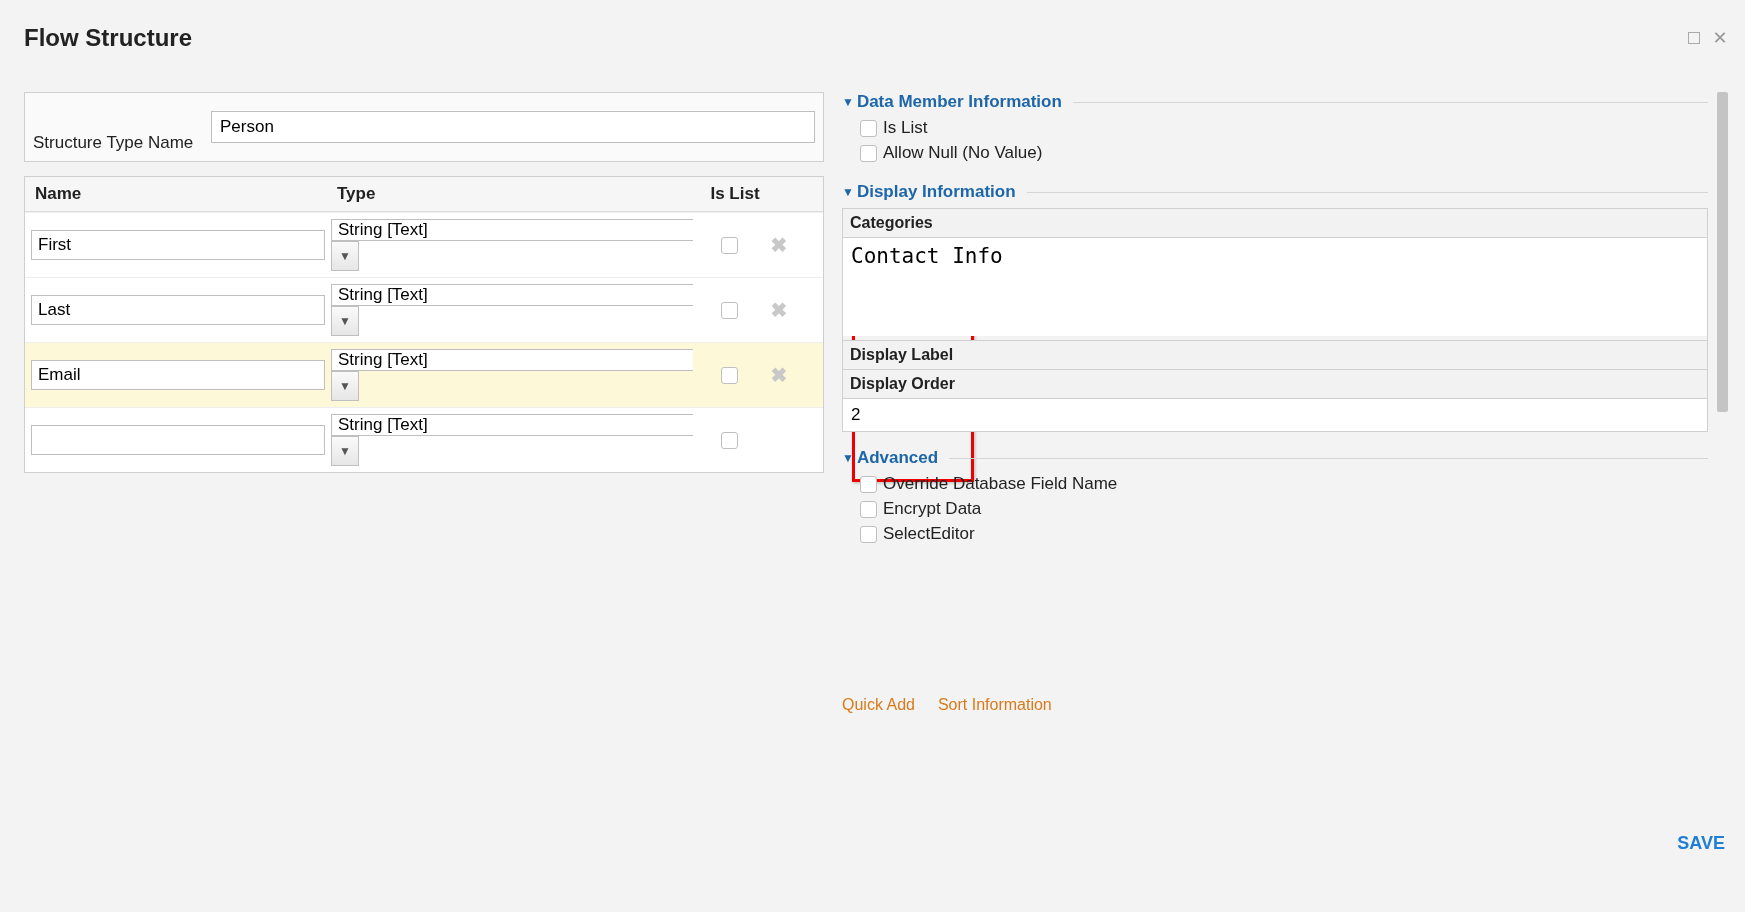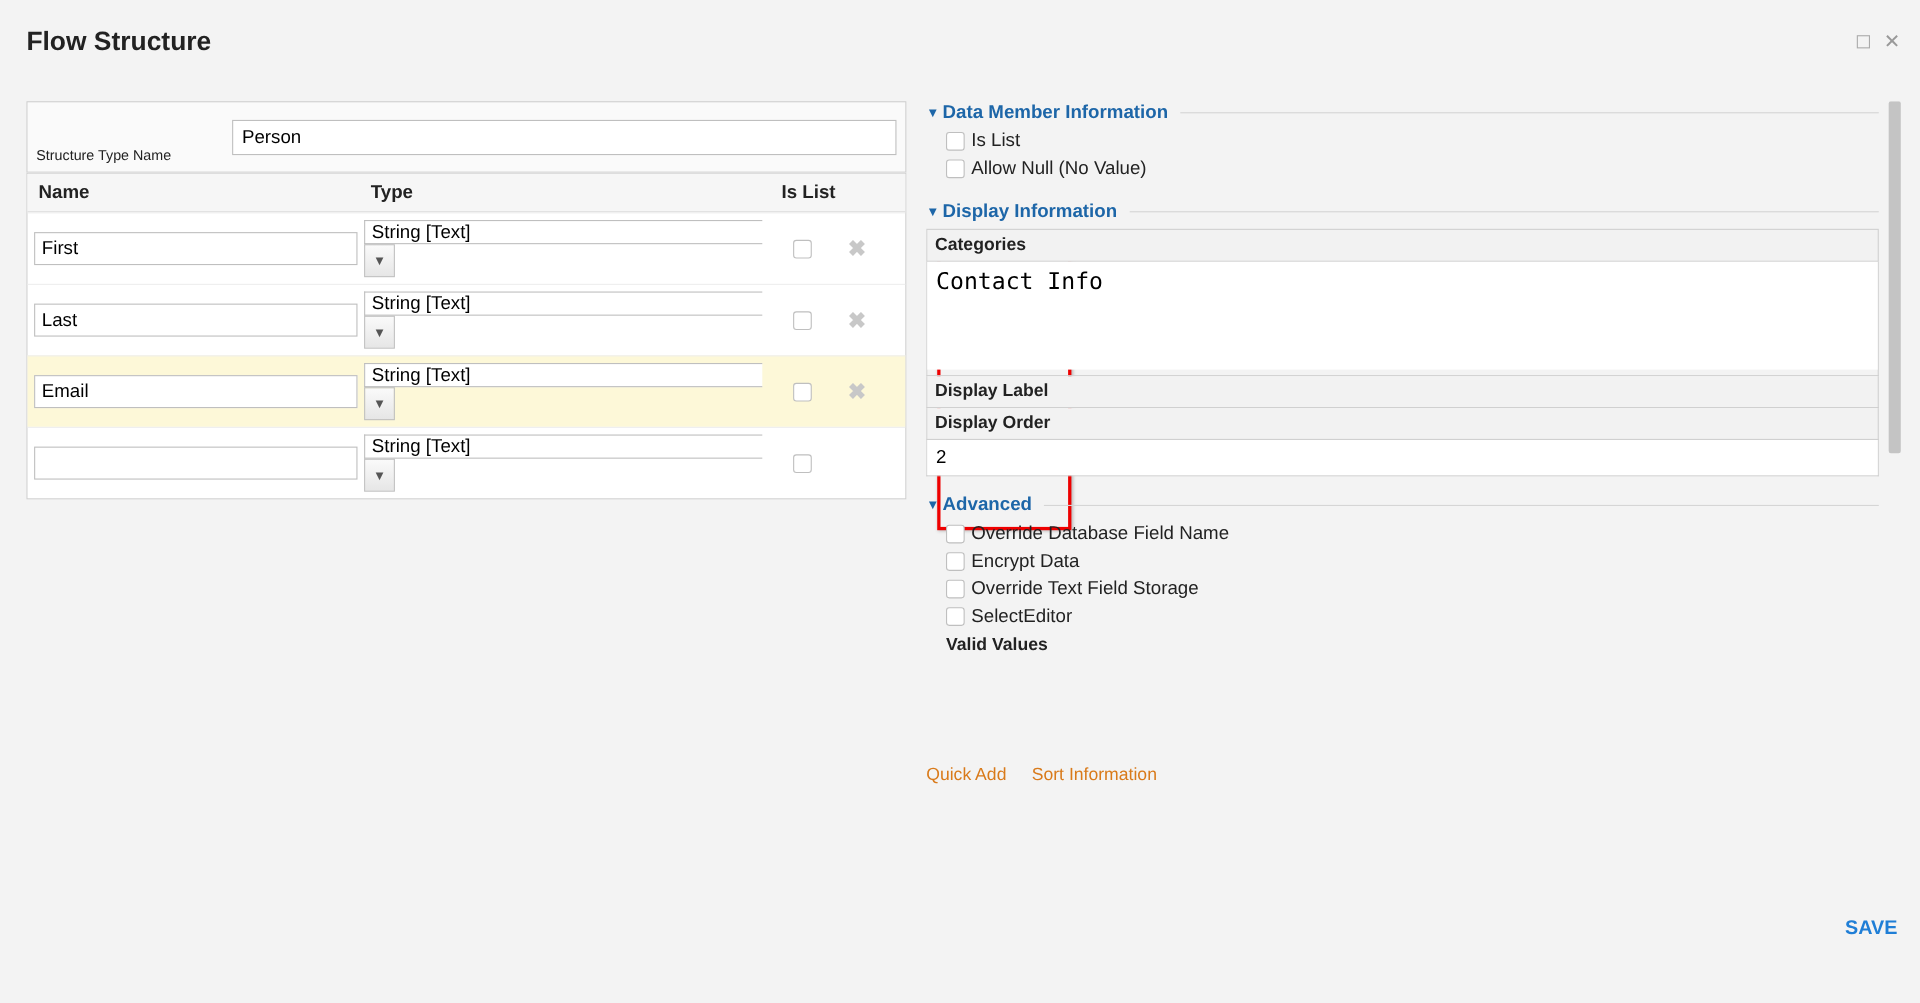--- a/index.html
+++ b/index.html
@@ -64,34 +64,35 @@
 
   .struct-name-row {
     border: 1px solid #cfcfcf;
     padding: 8px 8px;
     display: flex;
     align-items: center;
     background: #fafafa;
   }
   .struct-name-label {
     width: 178px;
-    font-size: 13px;
+    font-size: 17px;
     margin-top: 32px;
   }
   .struct-name-input {
     flex: 1;
     height: 32px;
     border: 1px solid #bfbfbf;
     background: #fff;
     padding: 0 8px;
     font-size: 17px;
   }
 
   .grid {
     border: 1px solid #cfcfcf;
+    margin-top: 14px;
     background: #fff;
   }
   .grid-head {
     display: flex;
     background: #f6f6f6;
     border-bottom: 1px solid #ddd;
     padding: 7px 10px;
     font-weight: bold;
     font-size: 17px;
   }
@@ -438,27 +439,22 @@
             <div class="chk-row">
               <div class="chk"></div>
               <span>Override Database Field Name</span>
             </div>
             <div class="chk-row">
               <div class="chk"></div>
               <span>Encrypt Data</span>
             </div>
             <div class="chk-row">
               <div class="chk"></div>
-              <span>Override Text Field Storage</span>
-            </div>
-            <div class="chk-row">
-              <div class="chk"></div>
               <span>SelectEditor</span>
             </div>
-            <div style="font-weight:bold; margin-top:8px; height:18px; overflow:hidden;">Valid Values</div>
           </div>
         </div>
       </div>
 
       <div class="right-links">
         <a>Quick Add</a>
         <a>Sort Information</a>
       </div>
     </div>
   </div>

